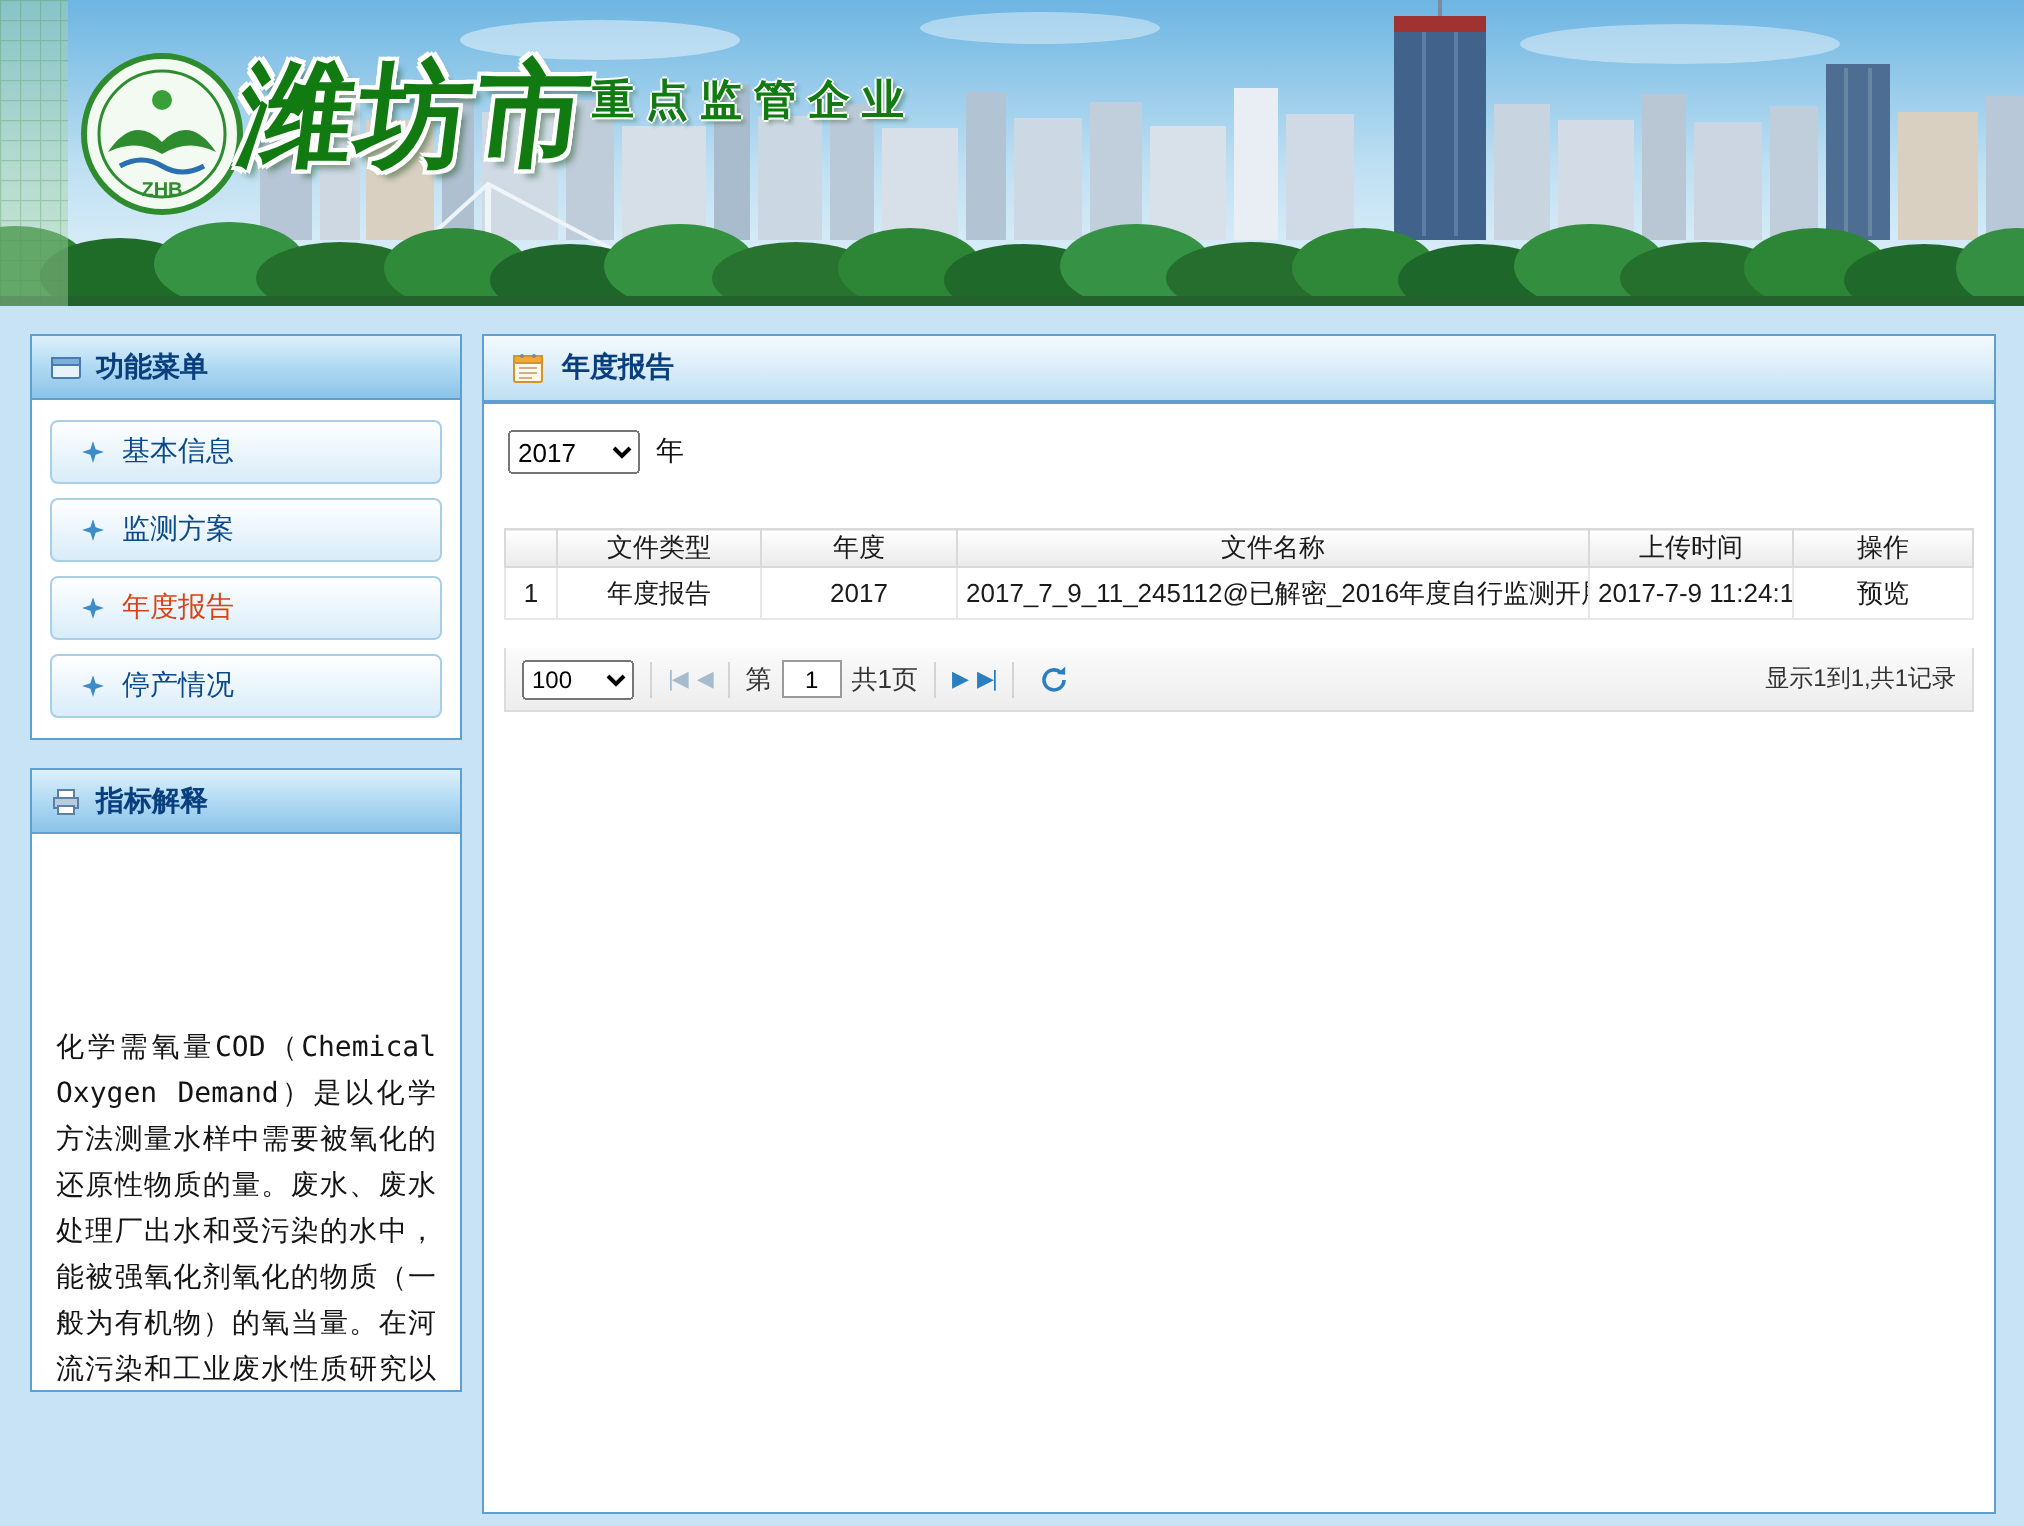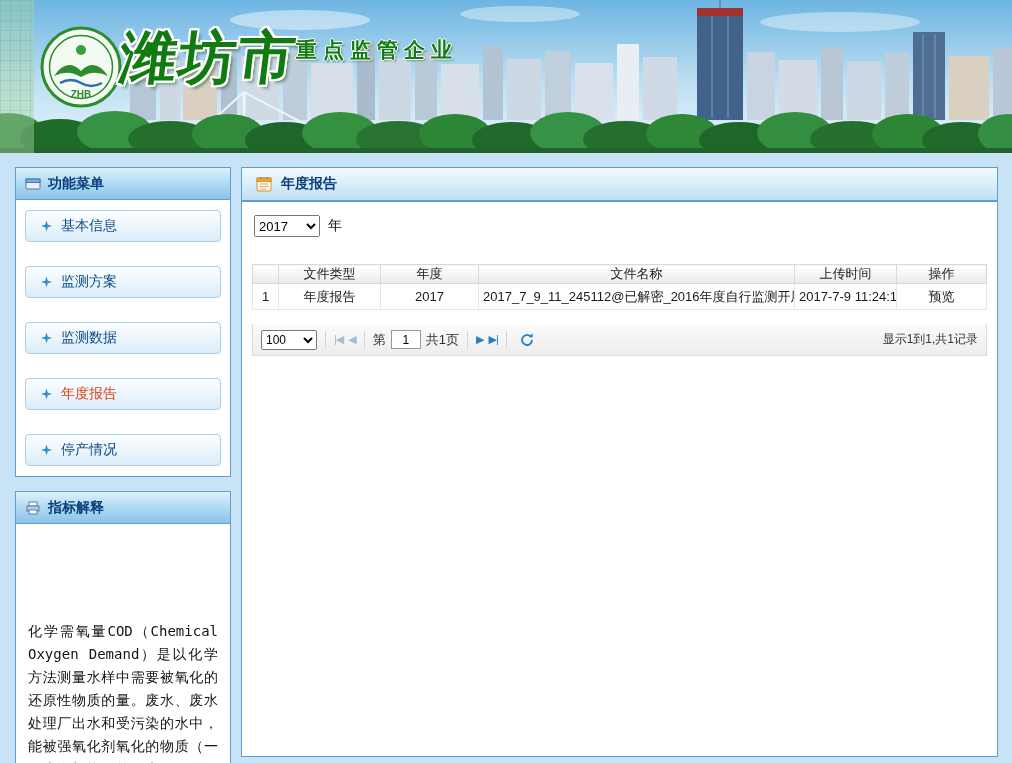--- a/index.html
+++ b/index.html
@@ -23,21 +23,21 @@
   
   .content{display:flex;gap:10px;padding:14px 15px 0;align-items:flex-start;}
   .sidebar{width:216px;flex:none;}
   .panel{border:1px solid #5e9fcf;background:#fff;}
   .panel-header{height:32px;display:flex;align-items:center;gap:7px;padding:0 9px;
     background:linear-gradient(#dff0fb 0%,#b4dcf4 45%,#8cc3e9 100%);
     border-bottom:1px solid #5e9fcf;color:#093f7c;font-weight:bold;font-size:14px;}
 
   
   .menu-body{padding:10px 9px;}
-  .menu-item{height:32px;margin-bottom:24px;display:flex;align-items:center;gap:9px;padding-left:15px;
+  .menu-item{height:32px;margin-bottom:7px;display:flex;align-items:center;gap:9px;padding-left:15px;
     border:1px solid #a9cfe8;border-radius:4px;background:linear-gradient(#ffffff,#d8ecf9);cursor:pointer;}
   .menu-item:last-child{margin-bottom:0;}
   .star{width:11px;height:11px;flex:none;background:#3d8cc8;
     clip-path:polygon(50% 0,62% 38%,100% 50%,62% 62%,50% 100%,38% 62%,0 50%,38% 38%);}
   .menu-label{font-size:14px;color:#0a4a8a;}
   .menu-item.active .menu-label{color:#d84315;}
 
   
   .indicator-panel{margin-top:14px;height:312px;overflow:hidden;}
   .indicator-body{padding:96px 12px 10px;font-family:"DejaVu Sans Mono","Liberation Mono",monospace;
@@ -185,24 +185,20 @@
         </div>
         <div class="menu-body">
           <div class="menu-item">
             <span class="star"></span>
             <span class="menu-label">基本信息</span>
           </div>
           <div class="menu-item">
             <span class="star"></span>
             <span class="menu-label">监测方案</span>
           </div>
-          <div class="menu-item">
-            <span class="star"></span>
-            <span class="menu-label">监测数据</span>
-          </div>
           <div class="menu-item active">
             <span class="star"></span>
             <span class="menu-label">年度报告</span>
           </div>
           <div class="menu-item">
             <span class="star"></span>
             <span class="menu-label">停产情况</span>
           </div>
         </div>
       </section>

